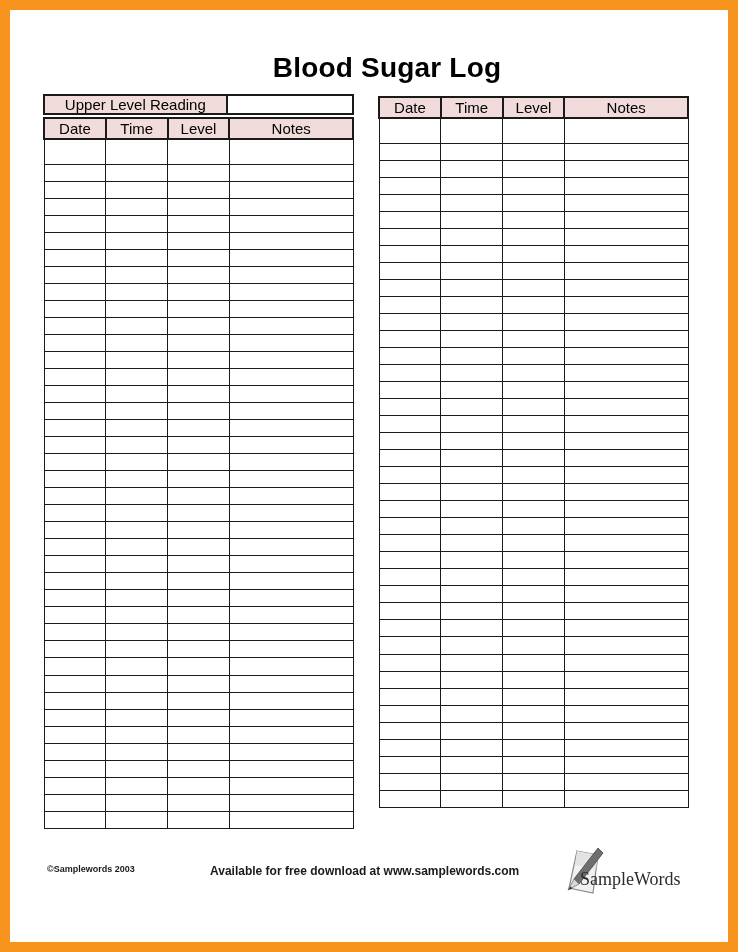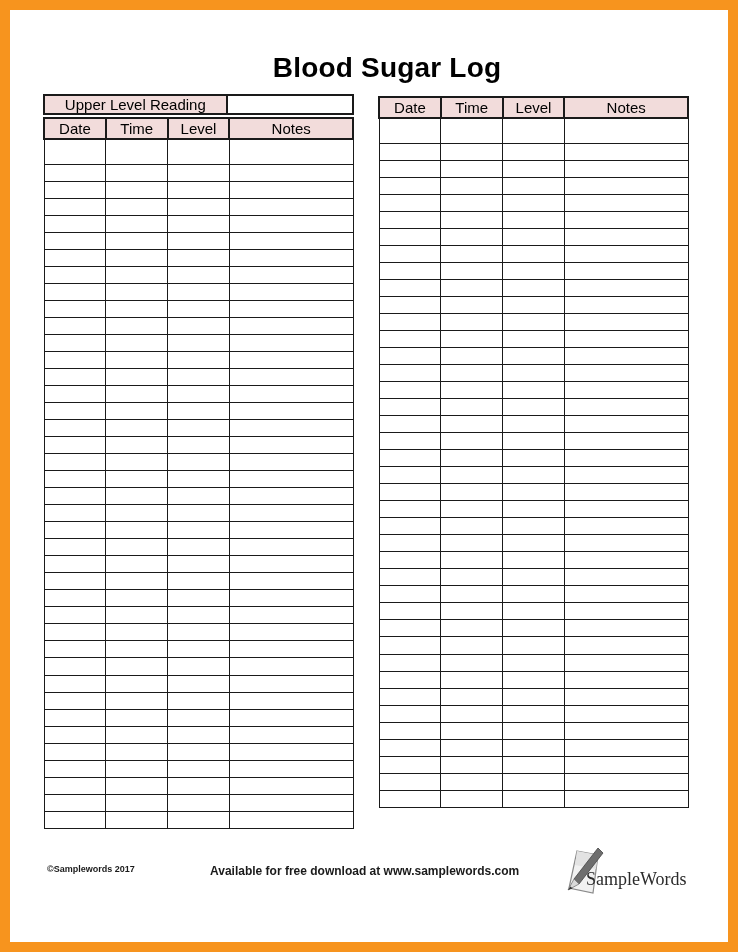--- a/index.html
+++ b/index.html
@@ -93,21 +93,21 @@
     color: #1a1a1a;
   }
   .logo {
     position: absolute;
     left: 555px; top: 835px;
     width: 145px; height: 52px;
   }
   .logo svg { position: absolute; left: 0; top: 2px; }
   .logo-text {
     position: absolute;
-    left: 21px; top: 24px;
+    left: 15px; top: 24px;
     font-family: "Liberation Serif", serif;
     font-size: 18px;
     color: #2b2b2b;
     white-space: nowrap;
   }
 </style>
 </head>
 <body>
 
 <div class="page">
@@ -621,21 +621,21 @@
           <tr>
             <td class="c0"></td>
             <td class="c1"></td>
             <td class="c2"></td>
             <td class="c3"></td>
           </tr>
         </tbody>
     </table>
   </section>
 
-  <div class="footer-copyright">©Samplewords 2017</div>
+  <div class="footer-copyright">©Samplewords 2003</div>
   <div class="footer-note">Available for free download at www.samplewords.com</div>
 
   <div class="logo">
     <svg width="42" height="50" viewBox="0 0 42 50">
       <polygon points="12,4 33,8 28,46 4,41" fill="#f1f1f1" stroke="#8a8a8a" stroke-width="1.2"></polygon>
       <polygon points="12,4 33,8 31,22 10,18" fill="#e3e3e3" stroke="none"></polygon>
       <polygon points="33,1 38,6 14,37 9,32" fill="#6e6e6e" stroke="#444" stroke-width="0.8"></polygon>
       <polygon points="9,32 14,37 3,43" fill="#d9d9d9" stroke="#777" stroke-width="0.8"></polygon>
       <polygon points="5.5,39.5 3,43 7.5,41.5" fill="#333"></polygon>
     </svg>

